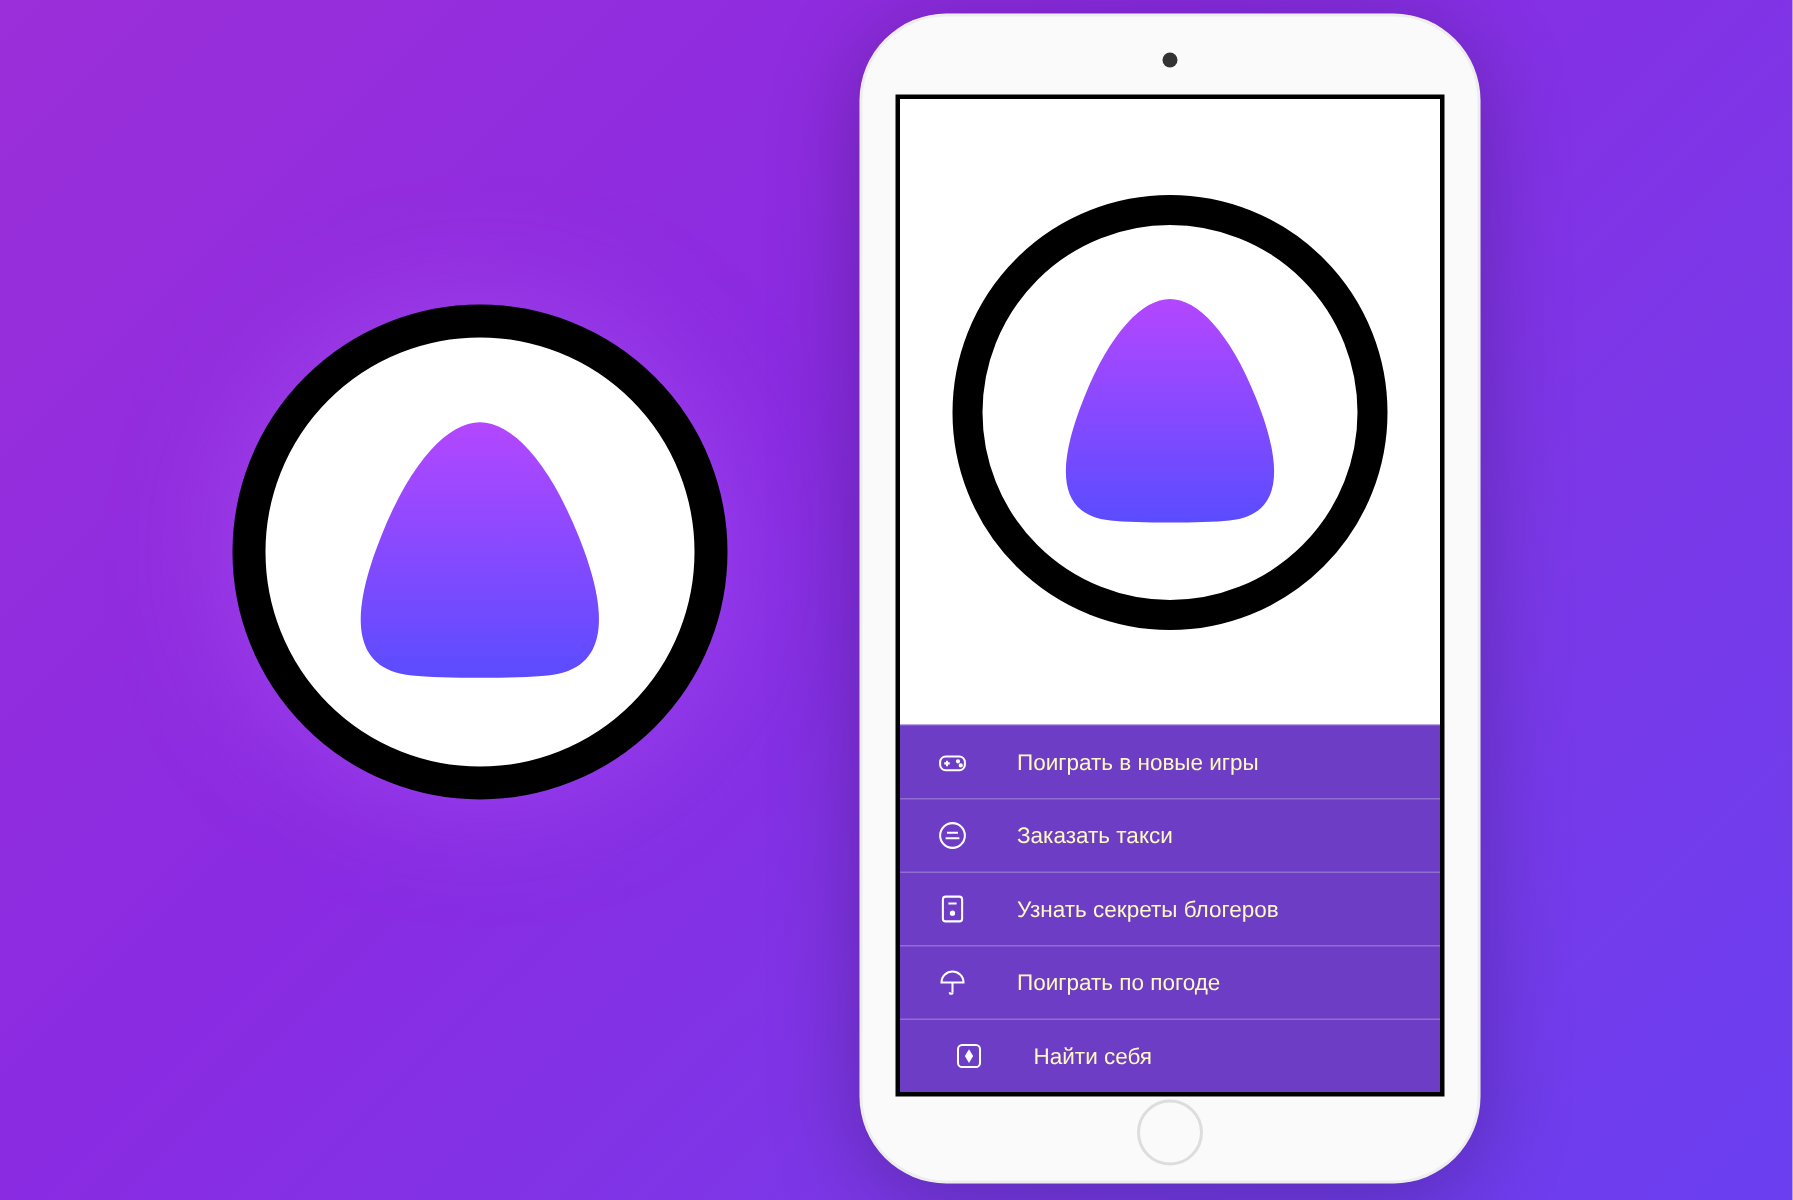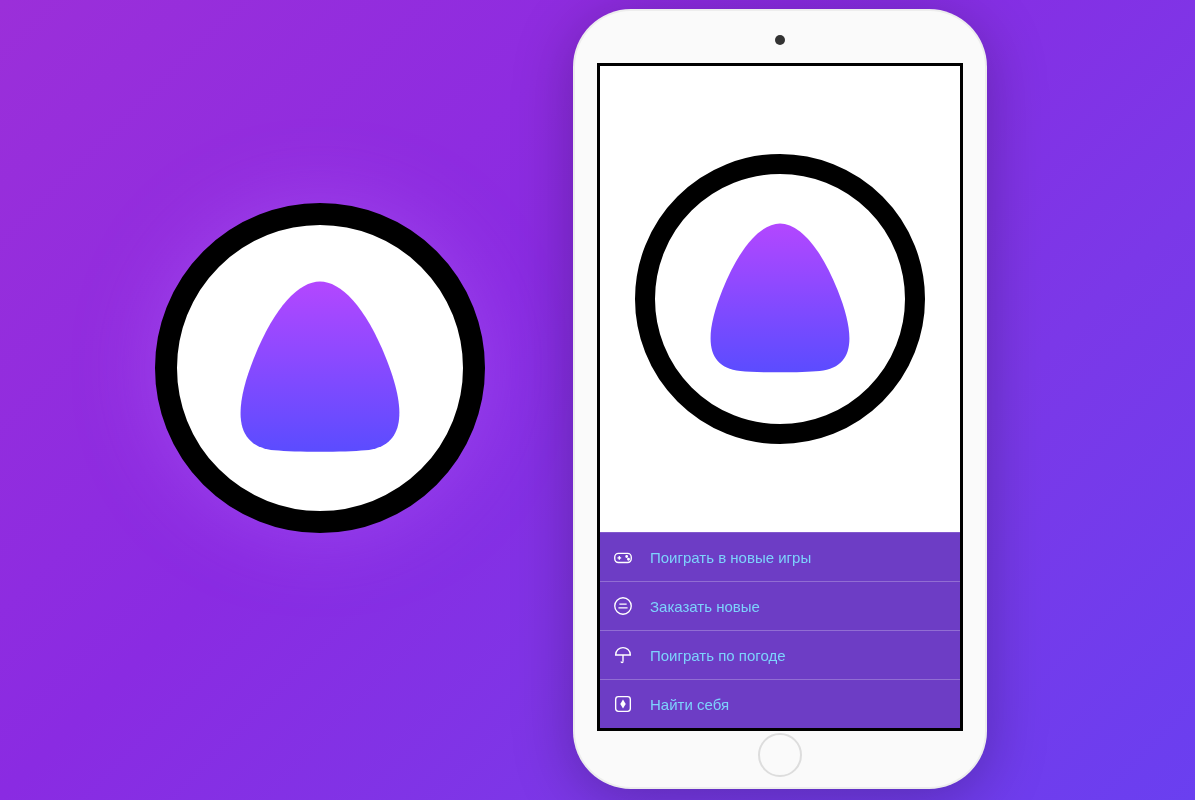--- a/index.html
+++ b/index.html
@@ -111,31 +111,32 @@
     }
     
     .menu-list {
       background: #6d3dc5;
       border-top: 1px solid rgba(255,255,255,0.15);
     }
     
     .menu-item {
       display: flex;
       align-items: center;
-      padding: 13px 12px;
+      padding: 13px 24px;
       border-bottom: 1px solid rgba(255,255,255,0.25);
-      color: #7dd3fc;
+      color: #fef9c3;
       font-size: 15px;
       font-weight: 500;
-      gap: 16px;
+      gap: 32px;
       cursor: pointer;
     }
     
     .menu-item:last-child {
       border-bottom: none;
+      margin-left: 11px;
     }
     
     .menu-icon {
       width: 22px;
       height: 22px;
       display: flex;
       align-items: center;
       justify-content: center;
       flex-shrink: 0;
     }
@@ -205,23 +206,33 @@
         <span class="menu-label">Поиграть в новые игры</span>
       </div>
 
       <div class="menu-item">
         <span class="menu-icon">
           <svg viewBox="0 0 24 24">
             <circle cx="12" cy="12" r="9"></circle>
             <path d="M 8 10 L 16 10 M 7 14 L 17 14"></path>
           </svg>
         </span>
-        <span class="menu-label">Заказать новые</span>
-      </div>
-
+        <span class="menu-label">Заказать такси</span>
+      </div>
+
+      <div class="menu-item">
+        <span class="menu-icon">
+          <svg viewBox="0 0 24 24">
+            <rect x="5" y="3" width="14" height="18" rx="2"></rect>
+            <line x1="9" y1="8" x2="15" y2="8"></line>
+            <circle cx="12" cy="15" r="1.2" fill="#fff"></circle>
+          </svg>
+        </span>
+        <span class="menu-label">Узнать секреты блогеров</span>
+      </div>
 
       <div class="menu-item">
         <span class="menu-icon">
           <svg viewBox="0 0 24 24">
             <path d="M 4 12 C 4 7, 8 4, 12 4 C 16 4, 20 7, 20 12 Z"></path>
             <line x1="12" y1="12" x2="12" y2="19"></line>
             <path d="M 12 19 C 12 20.5, 10 20.5, 10 19"></path>
           </svg>
         </span>
         <span class="menu-label">Поиграть по погоде</span>

